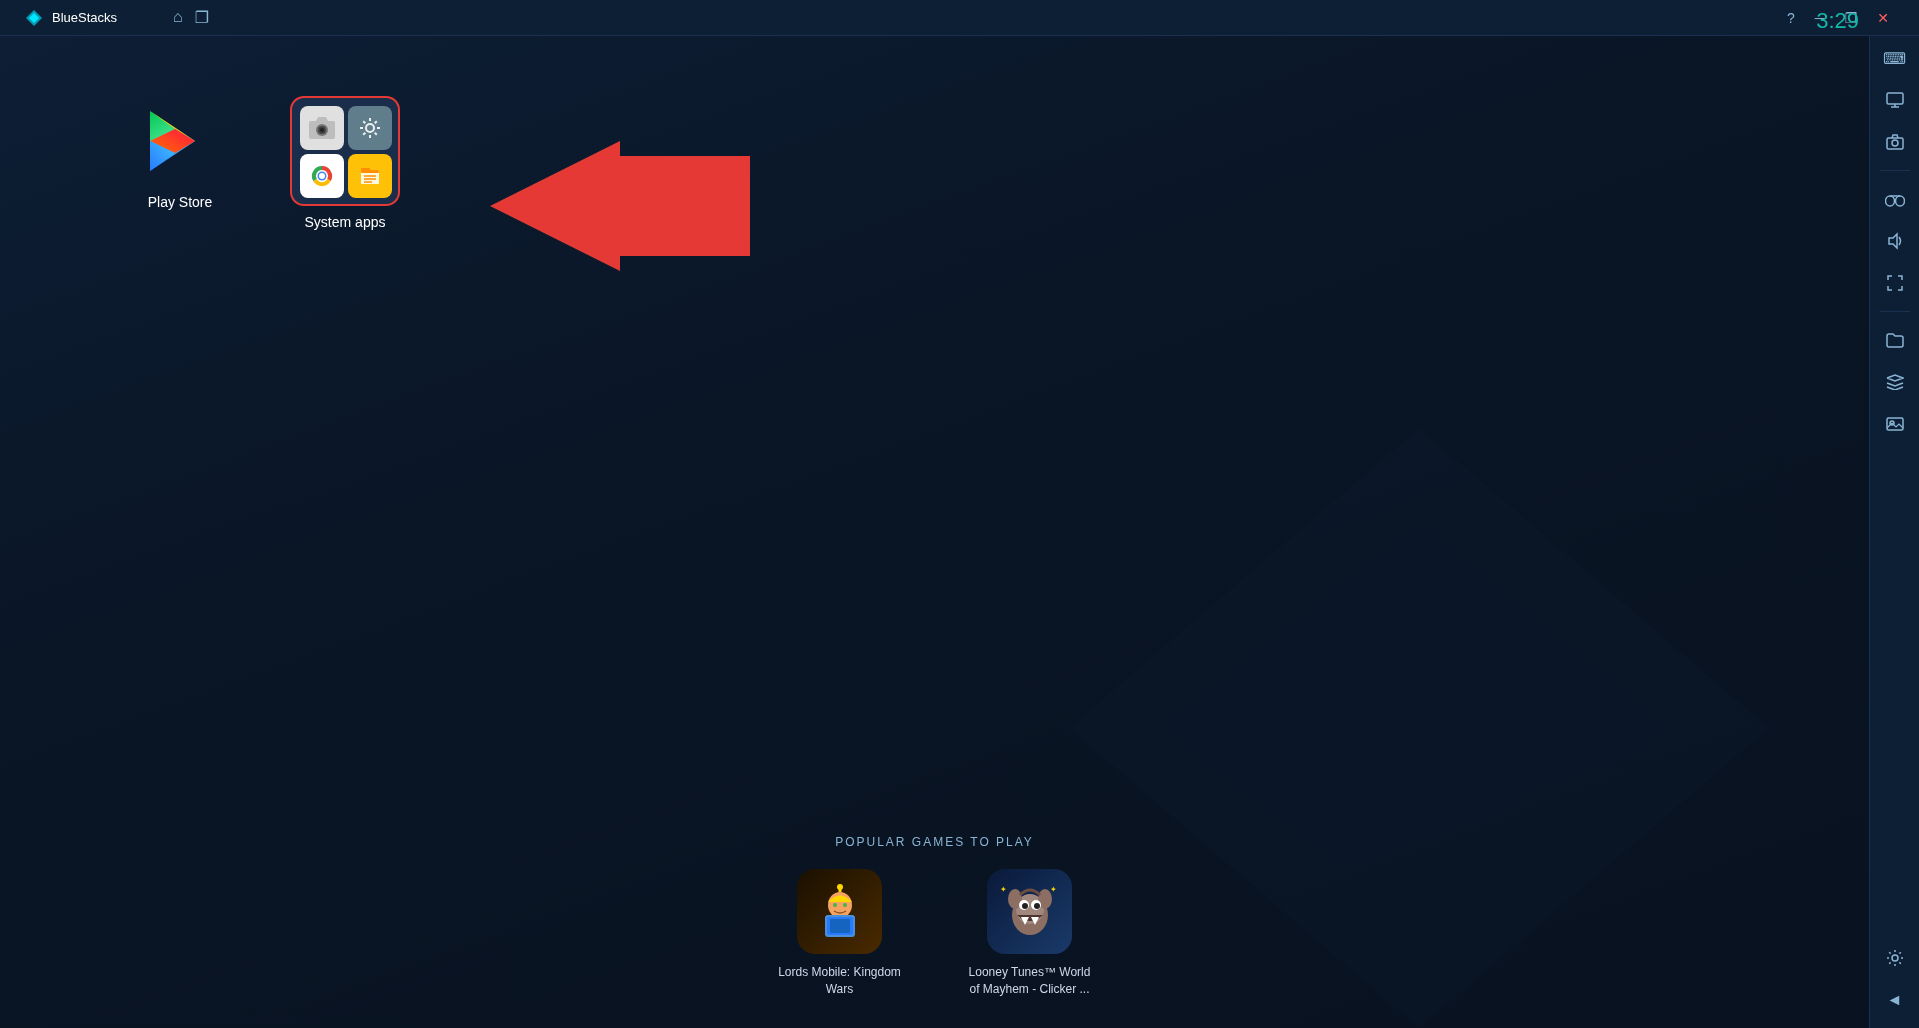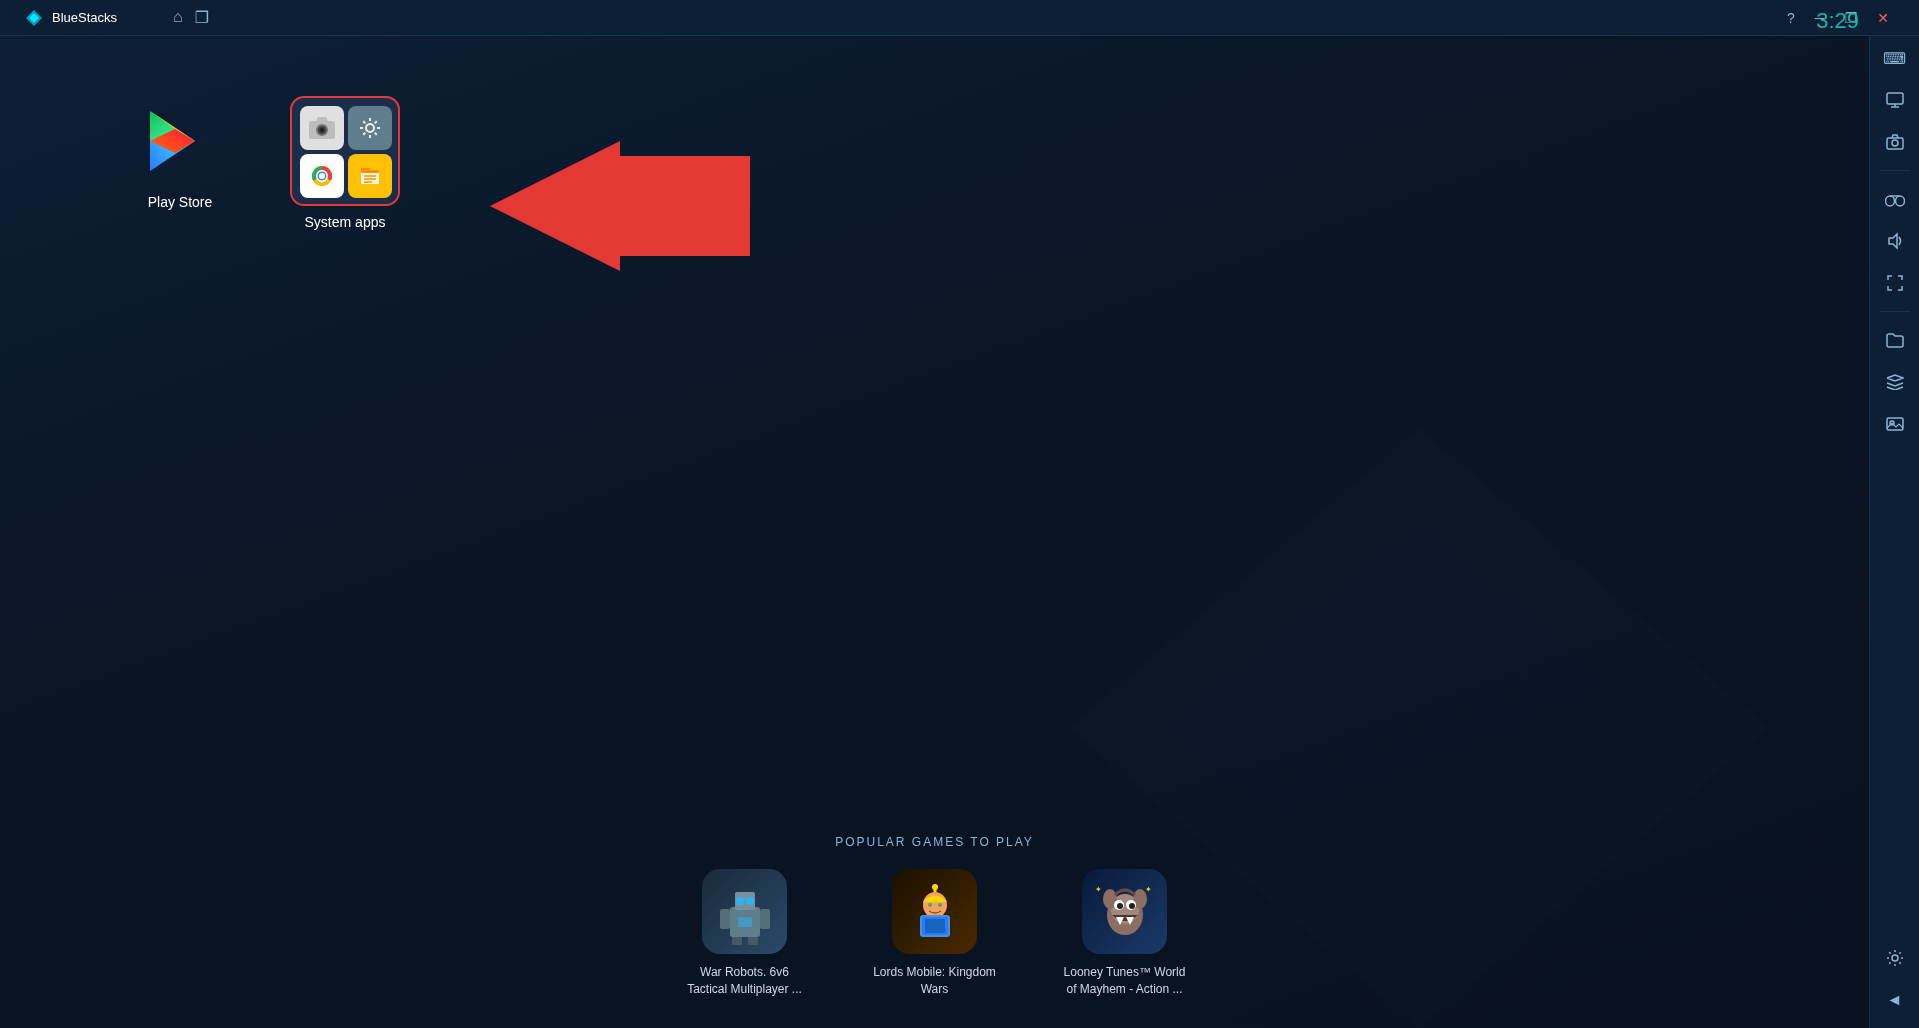--- a/index.html
+++ b/index.html
@@ -453,37 +453,20 @@
 
       <polygon points="130,15 260,15 260,115 130,115 130,130 0,65 130,0" fill="#e53935"></polygon>
     </svg>
   </div>
 
   <div id="popular-section">
     <div class="section-title">POPULAR GAMES TO PLAY</div>
     <div class="games-row">
 
 
-      <div class="game-item">
-        <div class="game-icon" style="background: linear-gradient(135deg, #1a2a3a, #2a4a6a);">
-          <svg width="70" height="70" viewBox="0 0 70 70">
-
-            <rect x="20" y="30" width="30" height="30" rx="3" fill="#607d8b"></rect>
-            <rect x="25" y="15" width="20" height="18" rx="2" fill="#78909c"></rect>
-            <rect x="10" y="32" width="10" height="20" rx="2" fill="#546e7a"></rect>
-            <rect x="50" y="32" width="10" height="20" rx="2" fill="#546e7a"></rect>
-            <rect x="22" y="60" width="10" height="8" rx="1" fill="#455a64"></rect>
-            <rect x="38" y="60" width="10" height="8" rx="1" fill="#455a64"></rect>
-            <circle cx="30" cy="24" r="4" fill="#29b6f6"></circle>
-            <circle cx="40" cy="24" r="4" fill="#29b6f6"></circle>
-            <rect x="28" y="40" width="14" height="10" rx="1" fill="#29b6f6" opacity="0.5"></rect>
-          </svg>
-        </div>
-        <span class="game-label">War Robots. 6v6 Tactical Multiplayer ...</span>
-      </div>
 
       <div class="game-item">
         <div class="game-icon" style="background: linear-gradient(135deg, #1a1000, #4a2a00);">
           <svg width="70" height="70" viewBox="0 0 70 70">
 
             <ellipse cx="35" cy="28" rx="12" ry="13" fill="#f4a460"></ellipse>
             <rect x="20" y="38" width="30" height="22" rx="3" fill="#4a90d9"></rect>
 
             <rect x="22" y="40" width="26" height="18" rx="2" fill="#2979ff"></rect>
             <rect x="25" y="42" width="20" height="14" rx="1" fill="#1565c0"></rect>
@@ -519,18 +502,18 @@
             <path d="M22,38 Q35,50 48,38" fill="#4e342e"></path>
             <polygon points="26,40 30,48 34,40" fill="white"></polygon>
             <polygon points="36,40 40,48 44,40" fill="white"></polygon>
 
             <path d="M25,18 Q35,8 45,18" stroke="#6d4c41" stroke-width="3" fill="none"></path>
 
             <text x="5" y="15" font-size="8" fill="#ffd700">✦</text>
             <text x="55" y="15" font-size="8" fill="#ffd700">✦</text>
           </svg>
         </div>
-        <span class="game-label">Looney Tunes™ World of Mayhem - Action ...</span>
+        <span class="game-label">Looney Tunes™ World of Mayhem - Clicker ...</span>
       </div>
 
     </div>
   </div>
 </div>
 
 </body></html>

